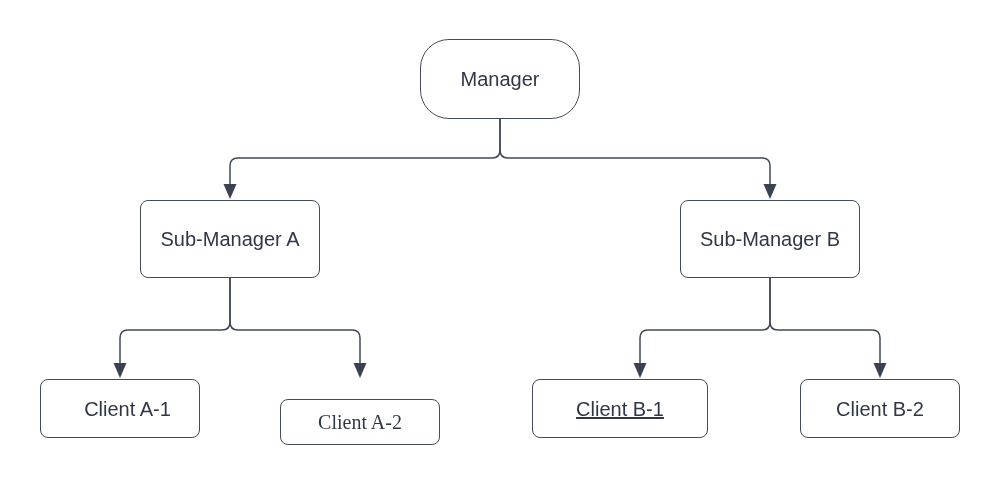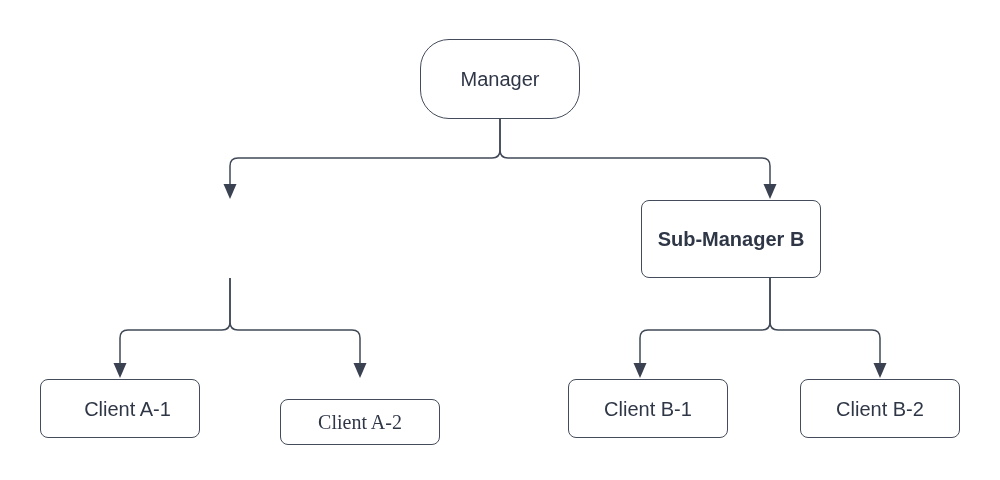--- a/index.html
+++ b/index.html
@@ -39,24 +39,24 @@
     display: flex;
     align-items: center;
     justify-content: center;
     text-align: center;
     font-size: 20px;
     color: #2f3747;
     line-height: 1.2;
   }
   .node-manager   { left: 420px; top: 39px;  width: 160px; height: 80px; border-radius: 29px; }
   .node-sub-a     { left: 140px; top: 200px; width: 180px; height: 78px; }
-  .node-sub-b     { left: 641px; top: 200px; width: 180px; height: 78px; font-weight: bold; }
+  .node-sub-b     { left: 680px; top: 200px; width: 180px; height: 78px; }
   .node-client-a1 { left: 40px;  top: 379px; width: 160px; height: 59px; padding-left: 15px; }
   .node-client-a2 { left: 280px; top: 399px; width: 160px; height: 46px; font-family: Liberation Serif, serif; }
-  .node-client-b1 { left: 568px; top: 379px; width: 160px; height: 59px; }
+  .node-client-b1 { left: 532px; top: 379px; width: 176px; height: 59px; text-decoration: underline; }
   .node-client-b2 { left: 800px; top: 379px; width: 160px; height: 59px; align-items: center; }
 </style>
 </head>
 <body>
 
 <div class="canvas">
 
   <svg class="edges-layer" width="1000" height="480" viewBox="0 0 1000 480" xmlns="http://www.w3.org/2000/svg">
 
     <path class="edge-path" d="M 500 119 L 500 150 Q 500 158 492 158 L 238 158 Q 230 158 230 166 L 230 186" fill="none" stroke="#414957"></path>
@@ -75,20 +75,23 @@
     <polygon class="arrowhead" points="633.5,363 646.5,363 640,378" fill="#3a4150"></polygon>
 
     <path class="edge-path" d="M 770 278 L 770 322 Q 770 330 778 330 L 872 330 Q 880 330 880 338 L 880 365" fill="none" stroke="#414957"></path>
     <polygon class="arrowhead" points="873.5,363 886.5,363 880,378" fill="#3a4150"></polygon>
   </svg>
 
   <div class="node node-manager">
     <span>Manager</span>
   </div>
 
+  <div class="node node-sub-a">
+    <span>Sub-Manager A</span>
+  </div>
 
   <div class="node node-sub-b">
     <span>Sub-Manager B</span>
   </div>
 
   <div class="node node-client-a1">
     <span>Client A-1</span>
   </div>
 
   <div class="node node-client-a2">

